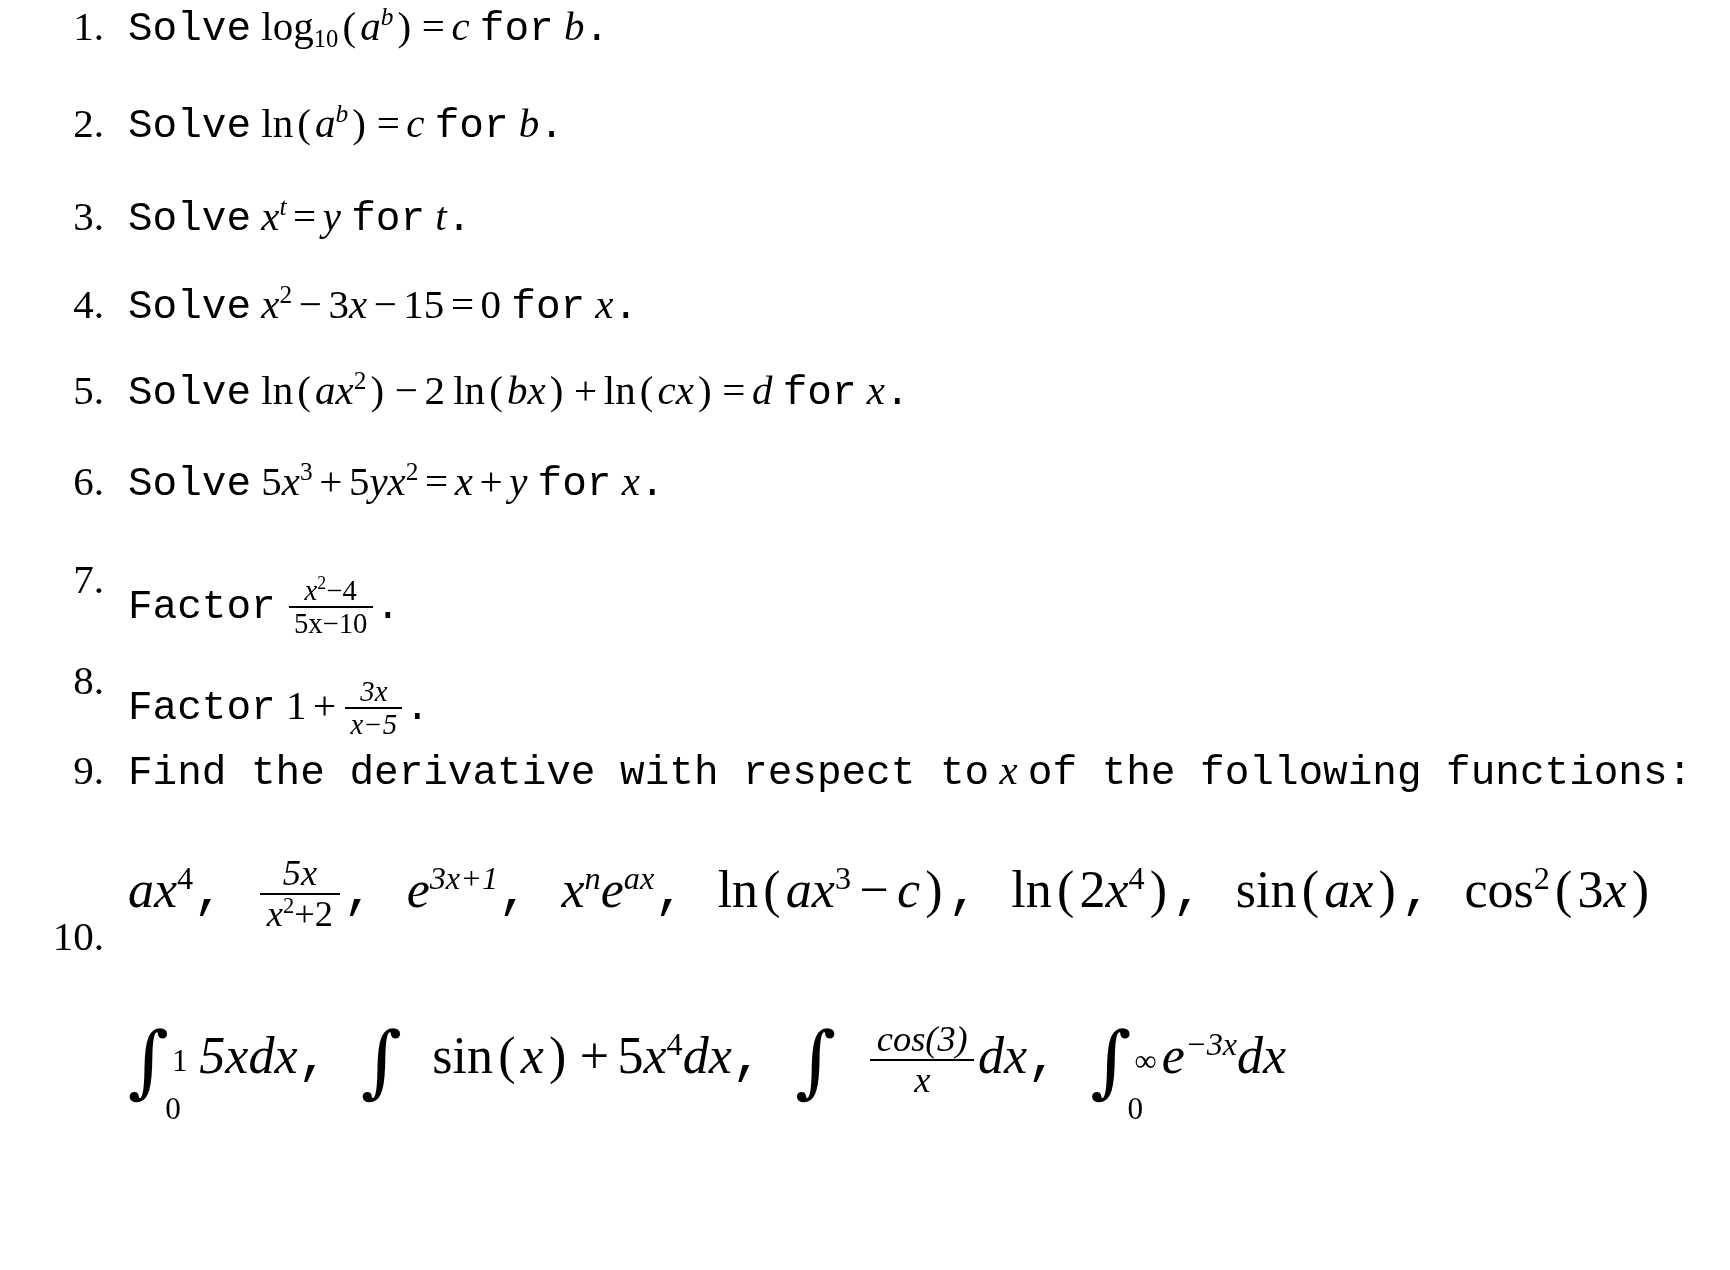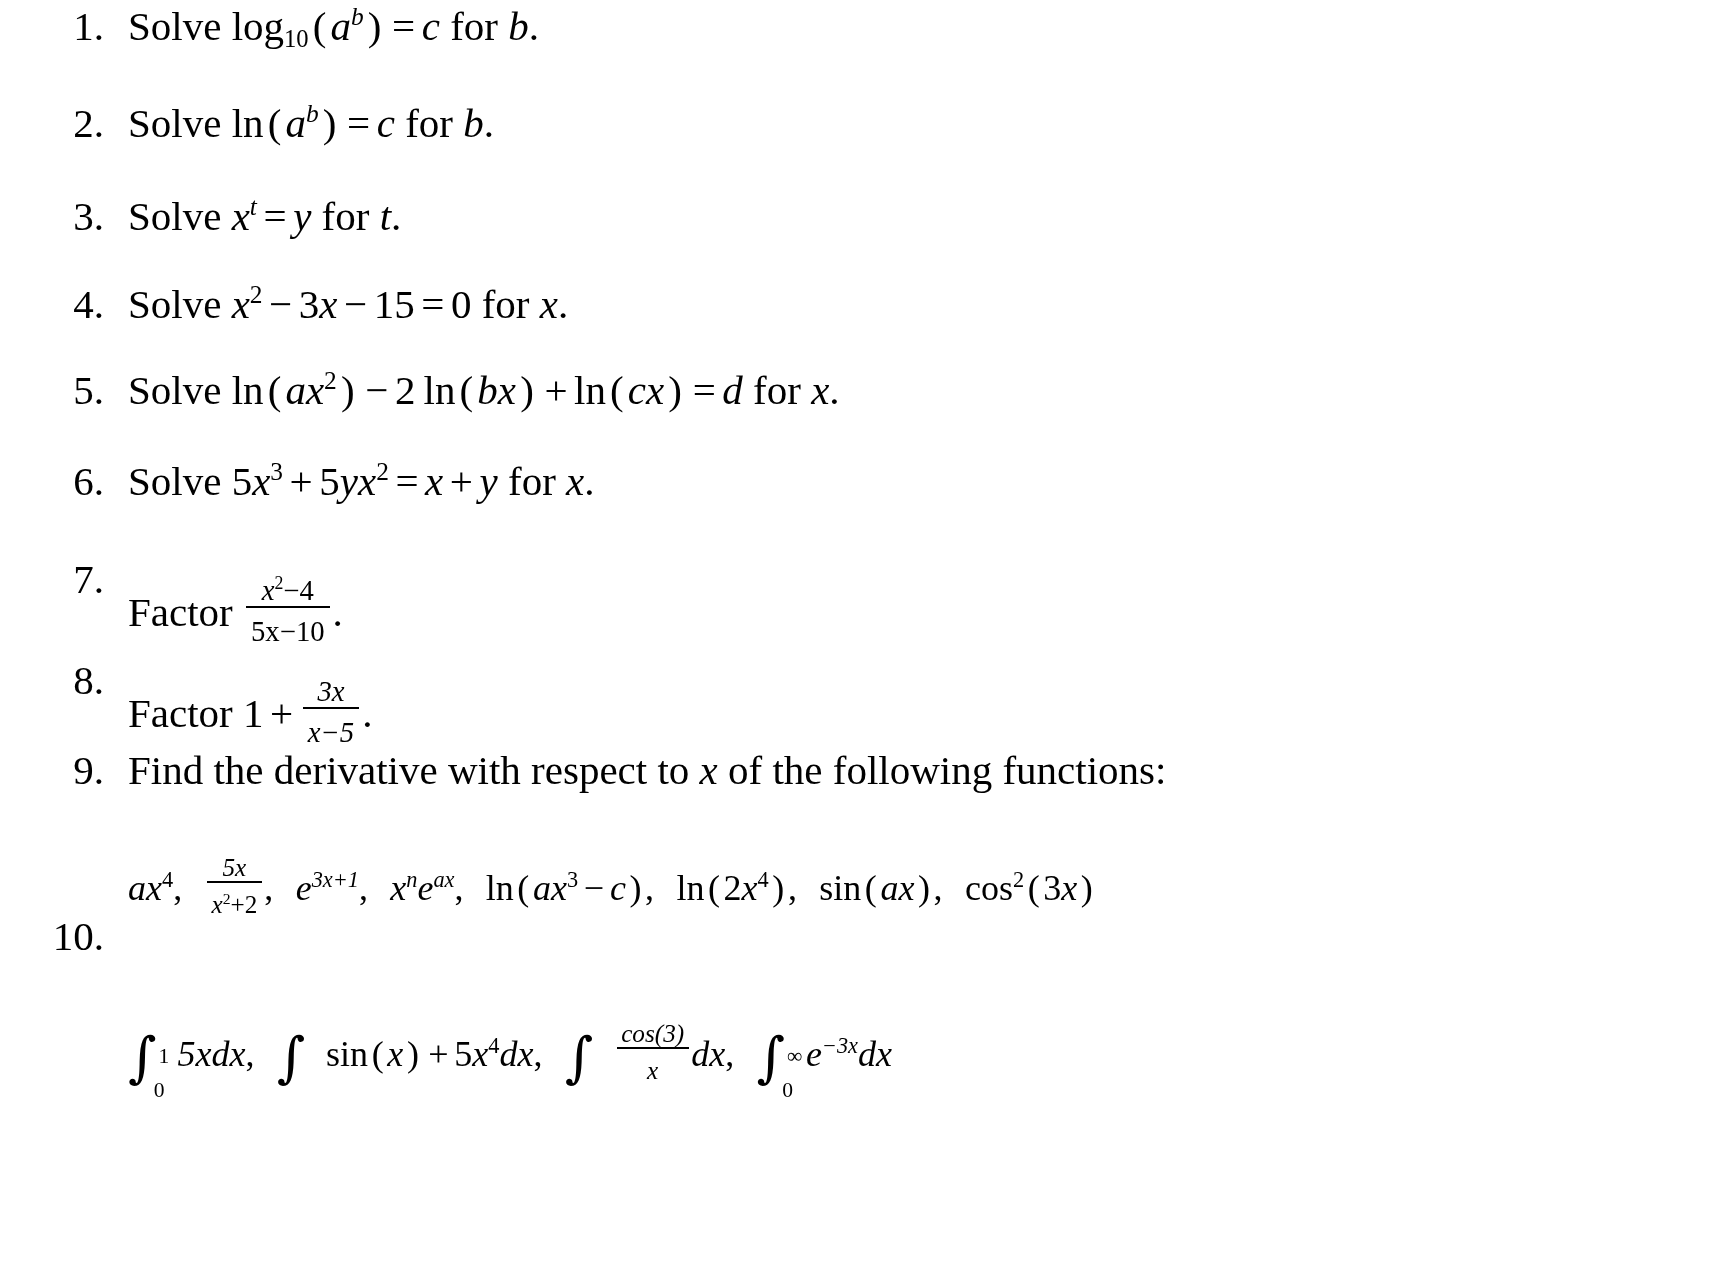--- a/index.html
+++ b/index.html
@@ -50,21 +50,21 @@
     display: block;
     white-space: nowrap;
   }
 
   
   .mi { font-style: italic; font-family: "Liberation Serif","DejaVu Serif",serif; }
   .mn, .mo, .mf { font-style: normal; }
   .op { font-style: normal; padding: 0 0.16em; }
   .opn { font-style: normal; padding: 0 0.10em; }
   .fnname { font-style: normal; }
-  .txt { font-style: normal; }
+  .txt { font-style: normal; font-family: Liberation Mono, monospace; }
 
   sup.sp {
     font-size: 0.62em;
     vertical-align: super;
     line-height: 0;
     font-style: italic;
   }
   sup.spn {
     font-size: 0.62em;
     vertical-align: super;
@@ -84,21 +84,21 @@
     vertical-align: -0.52em;
     text-align: center;
     font-size: 0.70em;
     line-height: 1.08;
     margin: 16px 0.10em;
   }
   .frac .num { display: block; padding: 0 0.18em; }
   .frac .den {
     display: block;
     border-top: 2px solid #000;
-    padding: 8px 0.18em;
+    padding: 0 0.18em;
   }
 
   
   .intg {
     display: inline-block;
     position: relative;
     font-family: "DejaVu Serif", "Liberation Serif", serif;
     font-size: 1.52em;
     font-style: italic;
     line-height: 0.6;
@@ -121,21 +121,21 @@
   .intlim .lo {
     position: absolute;
     left: -0.18em;
     top: 0.34em;
     font-size: 0.60em;
     font-style: normal;
   }
   .intpad { display: inline-block; width: 0.55em; }
 
   .items-row {
-    font-size: 36px;
+    font-size: 52px;
     line-height: 1.0;
     padding-left: 128px;
     white-space: nowrap;
   }
   .items-row .gap { display: inline-block; width: 0.62em; }
 
   .sp-1  { height: 97px; }
   .sp-2  { height: 93px; }
   .sp-3  { height: 88px; }
   .sp-4  { height: 86px; }

